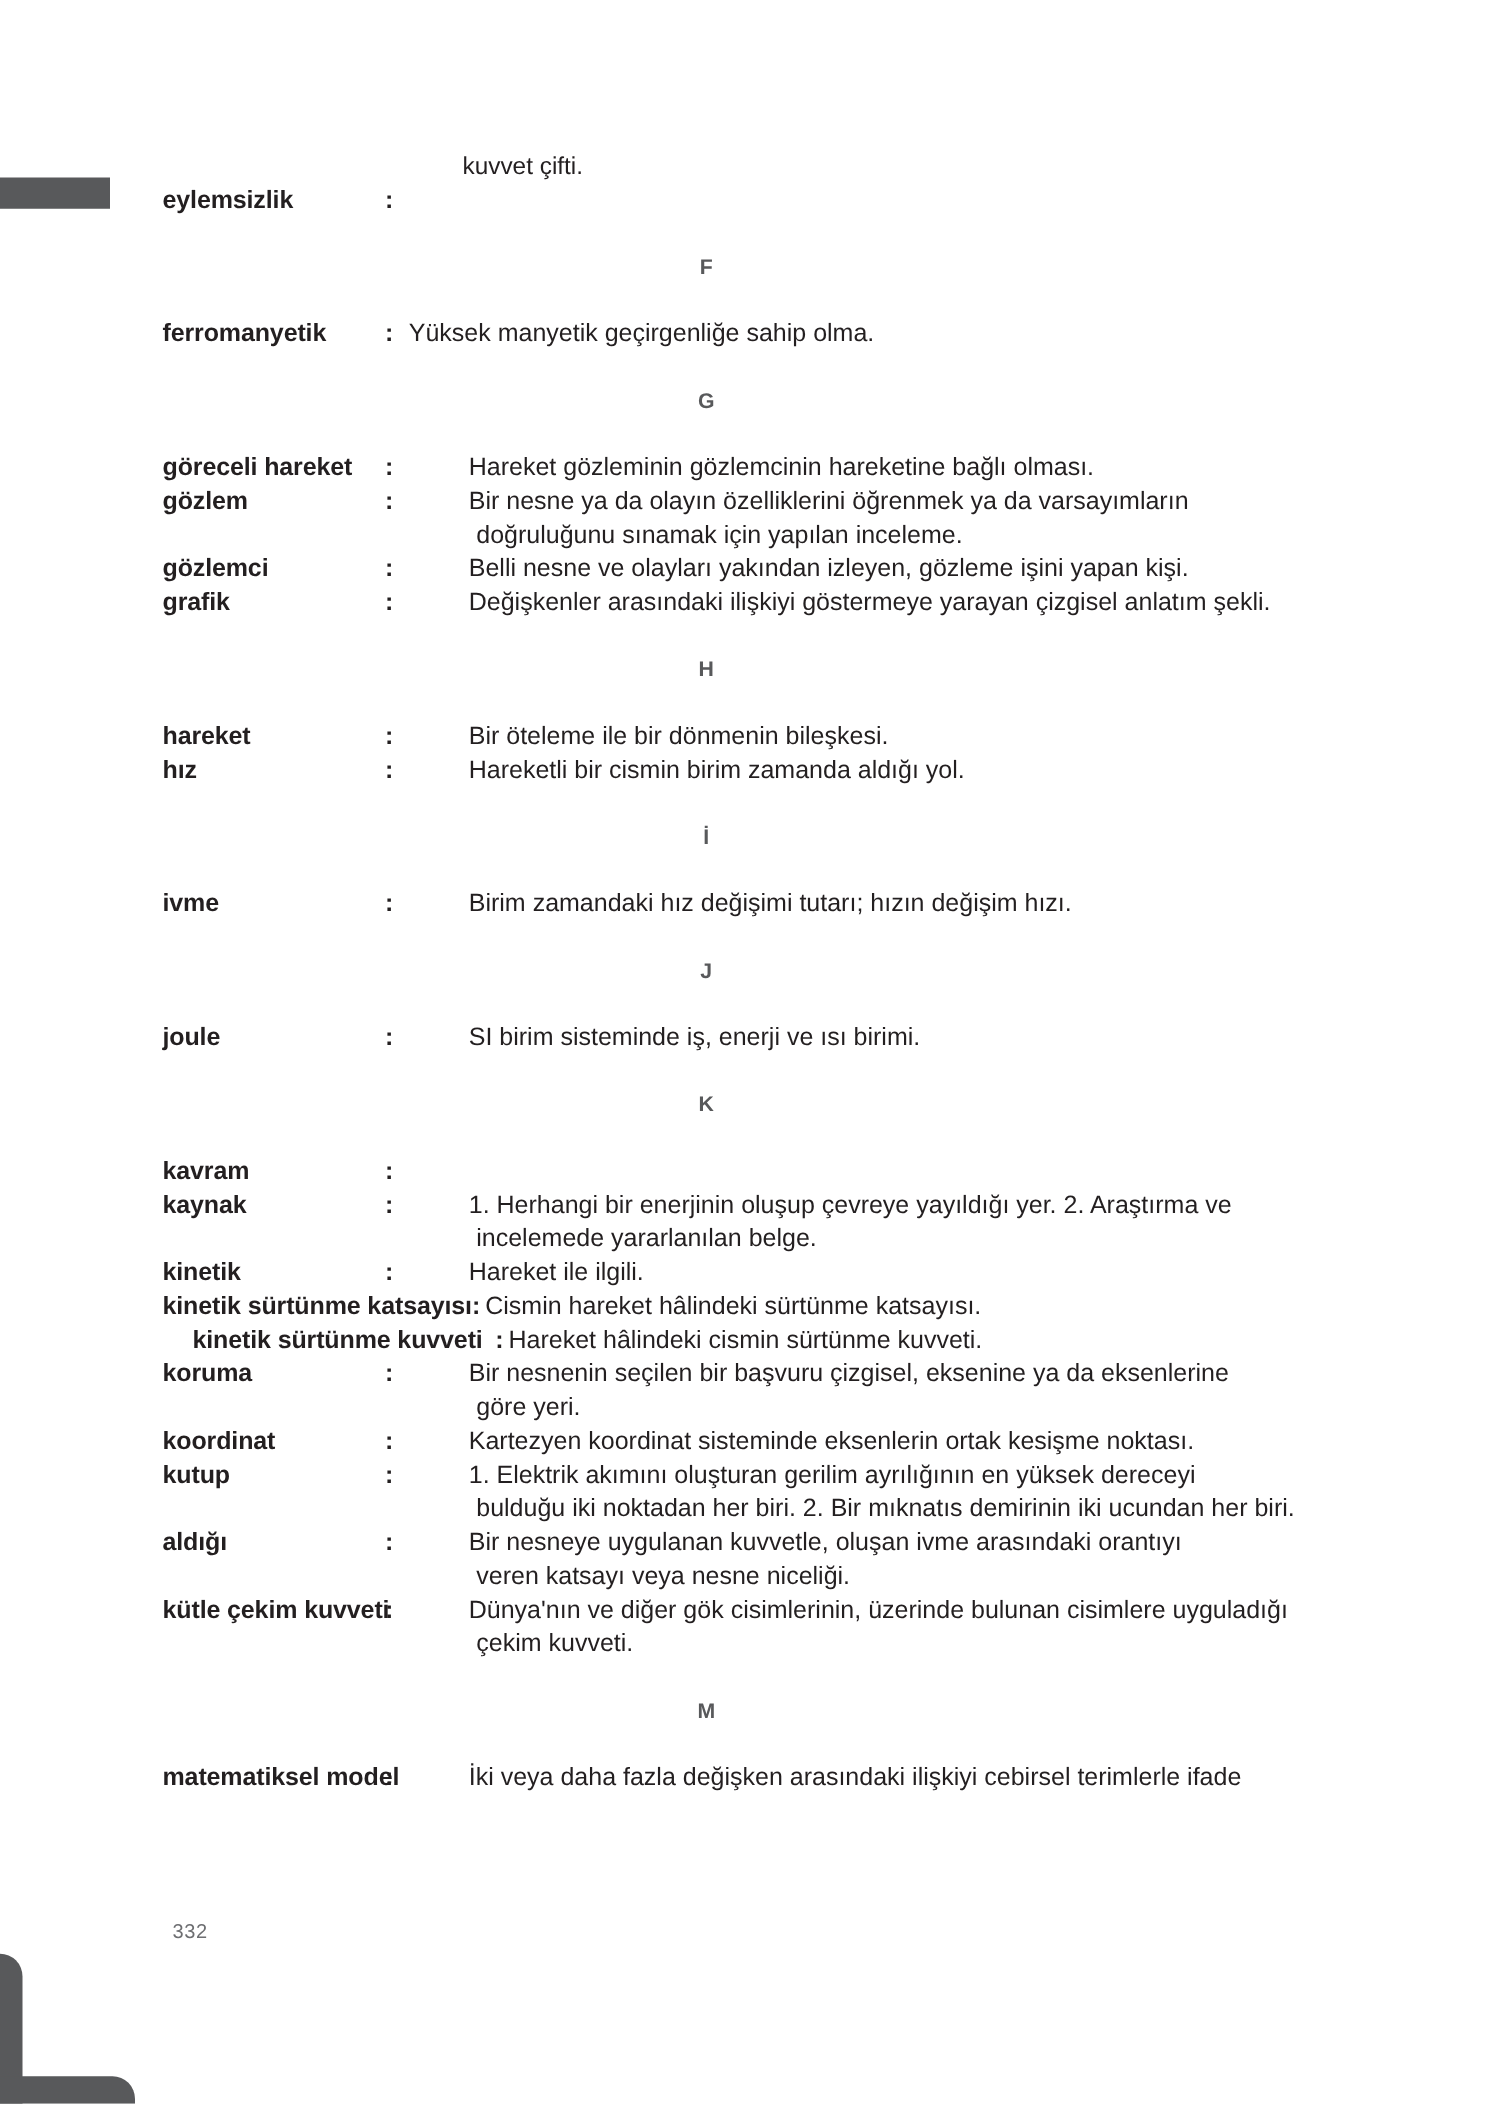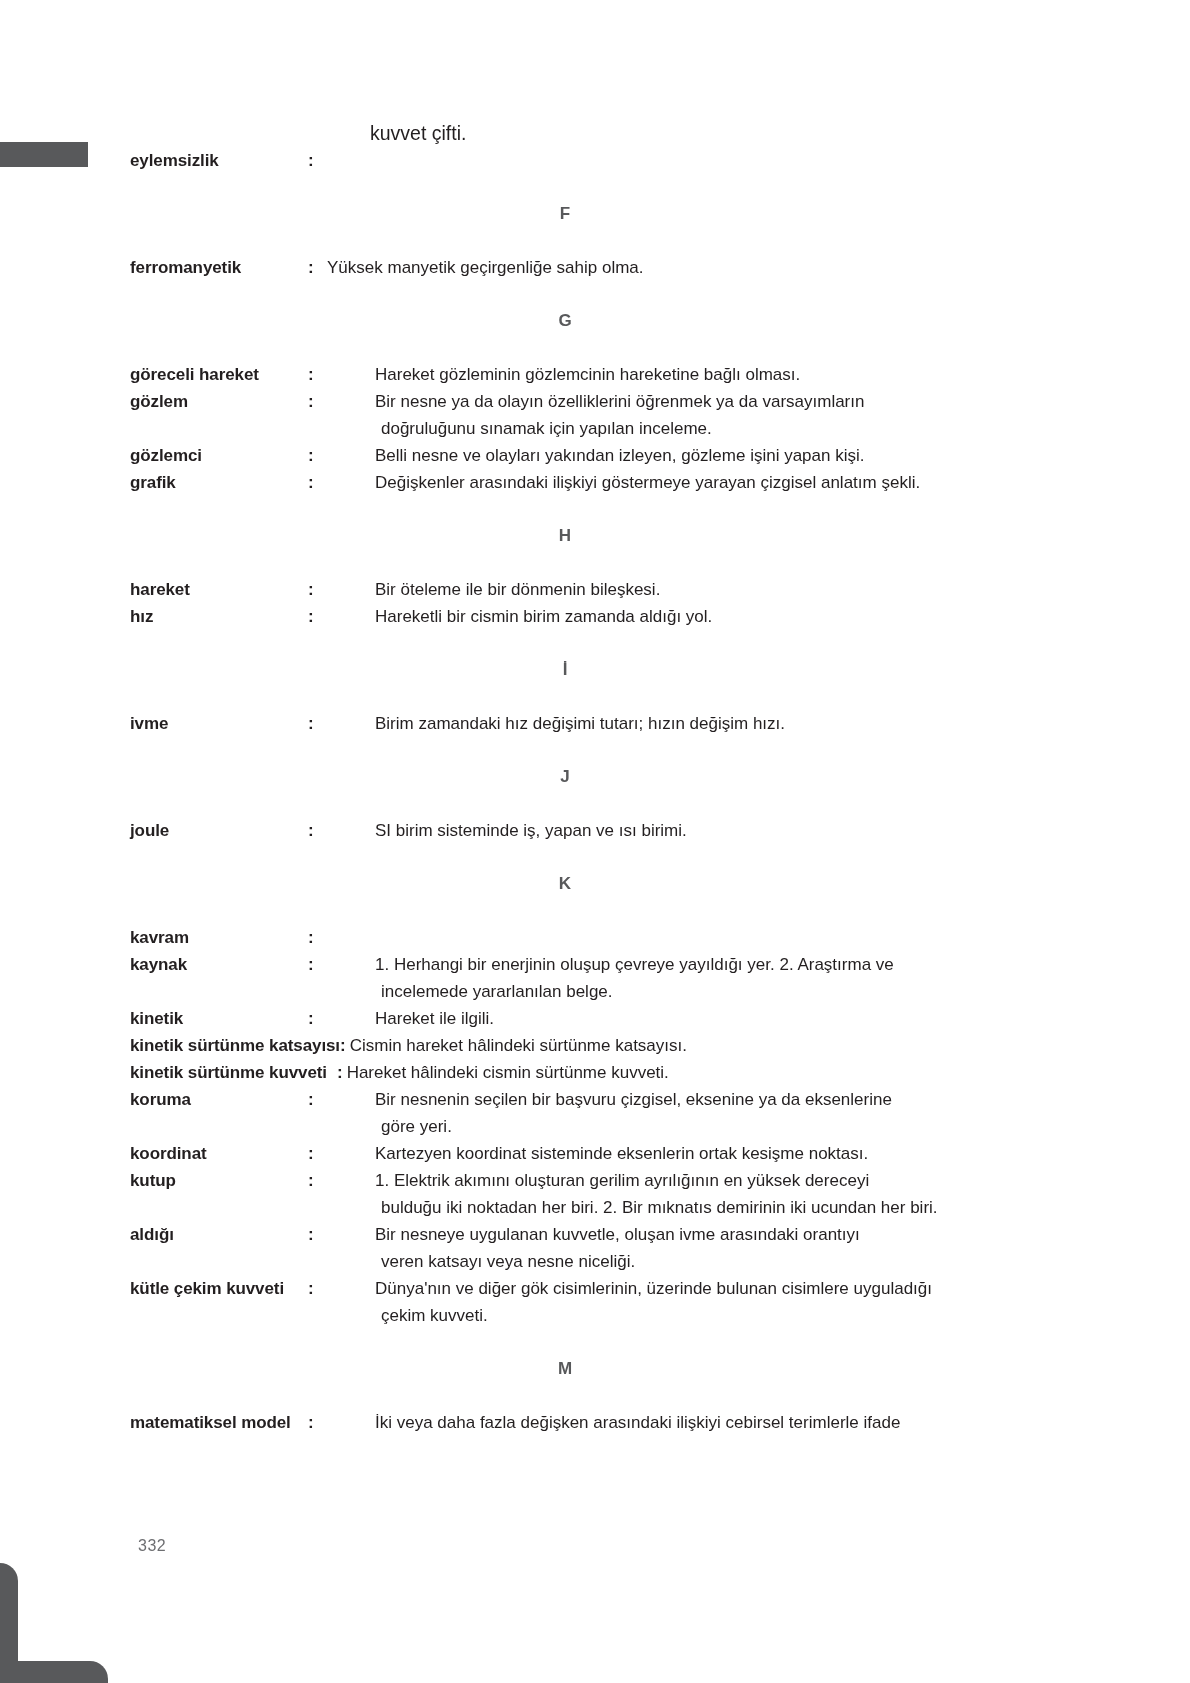--- a/index.html
+++ b/index.html
@@ -61,21 +61,21 @@
   .content {
     position: absolute;
     left: 130px;
     top: 120px;
     width: 930px;
   }
 
   .entry {
     display: flex;
     align-items: flex-start;
-    font-size: 17px;
+    font-size: 20px;
     line-height: 27px;
   }
   .entry .term {
     font-weight: bold;
     flex: 0 0 auto;
     white-space: nowrap;
     letter-spacing: -0.1px;
   }
   .entry .colon {
     flex: 0 0 auto;
@@ -199,21 +199,21 @@
           <div class="term">ivme</div>
           <div class="colon">:</div>
           <div class="definition"><span>Birim zamandaki hız değişimi tutarı; hızın değişim hızı.</span></div>
         </div>
         <div class="gap-m"></div>
         <div class="letter-heading">J</div>
         <div class="gap-m"></div>
         <div class="entry wide-gap">
           <div class="term">joule</div>
           <div class="colon">:</div>
-          <div class="definition"><span>SI birim sisteminde iş, yapan ve ısı birimi.</span></div>
+          <div class="definition"><span>SI birim sisteminde iş, enerji ve ısı birimi.</span></div>
         </div>
         <div class="gap-m"></div>
         <div class="letter-heading">K</div>
         <div class="gap-m"></div>
         <div class="entry wide-gap">
           <div class="term">kavram</div>
           <div class="colon">:</div>
           <div class="definition"></div>
         </div>
         <div class="entry wide-gap">
@@ -225,21 +225,21 @@
           <div class="term">kinetik</div>
           <div class="colon">:</div>
           <div class="definition"><span>Hareket ile ilgili.</span></div>
         </div>
         <div class="entry tight">
           <div class="term">kinetik sürtünme katsayısı</div>
           <div class="colon">:</div>
           <div class="definition"><span>Cismin hareket hâlindeki sürtünme katsayısı.</span></div>
         </div>
         <div class="entry tight">
-          <div class="term" style="padding-right: 10px;">kinetik sürtünme kuvveti</div>
+          <div class="term" style="padding-right: 10px; margin-left: 24px;">kinetik sürtünme kuvveti</div>
           <div class="colon">:</div>
           <div class="definition"><span>Hareket hâlindeki cismin sürtünme kuvveti.</span></div>
         </div>
         <div class="entry wide-gap">
           <div class="term">koruma</div>
           <div class="colon">:</div>
           <div class="definition"><span>Bir nesnenin seçilen bir başvuru çizgisel, eksenine ya da eksenlerine</span><span class="cont">göre yeri.</span></div>
         </div>
         <div class="entry wide-gap">
           <div class="term">koordinat</div>

